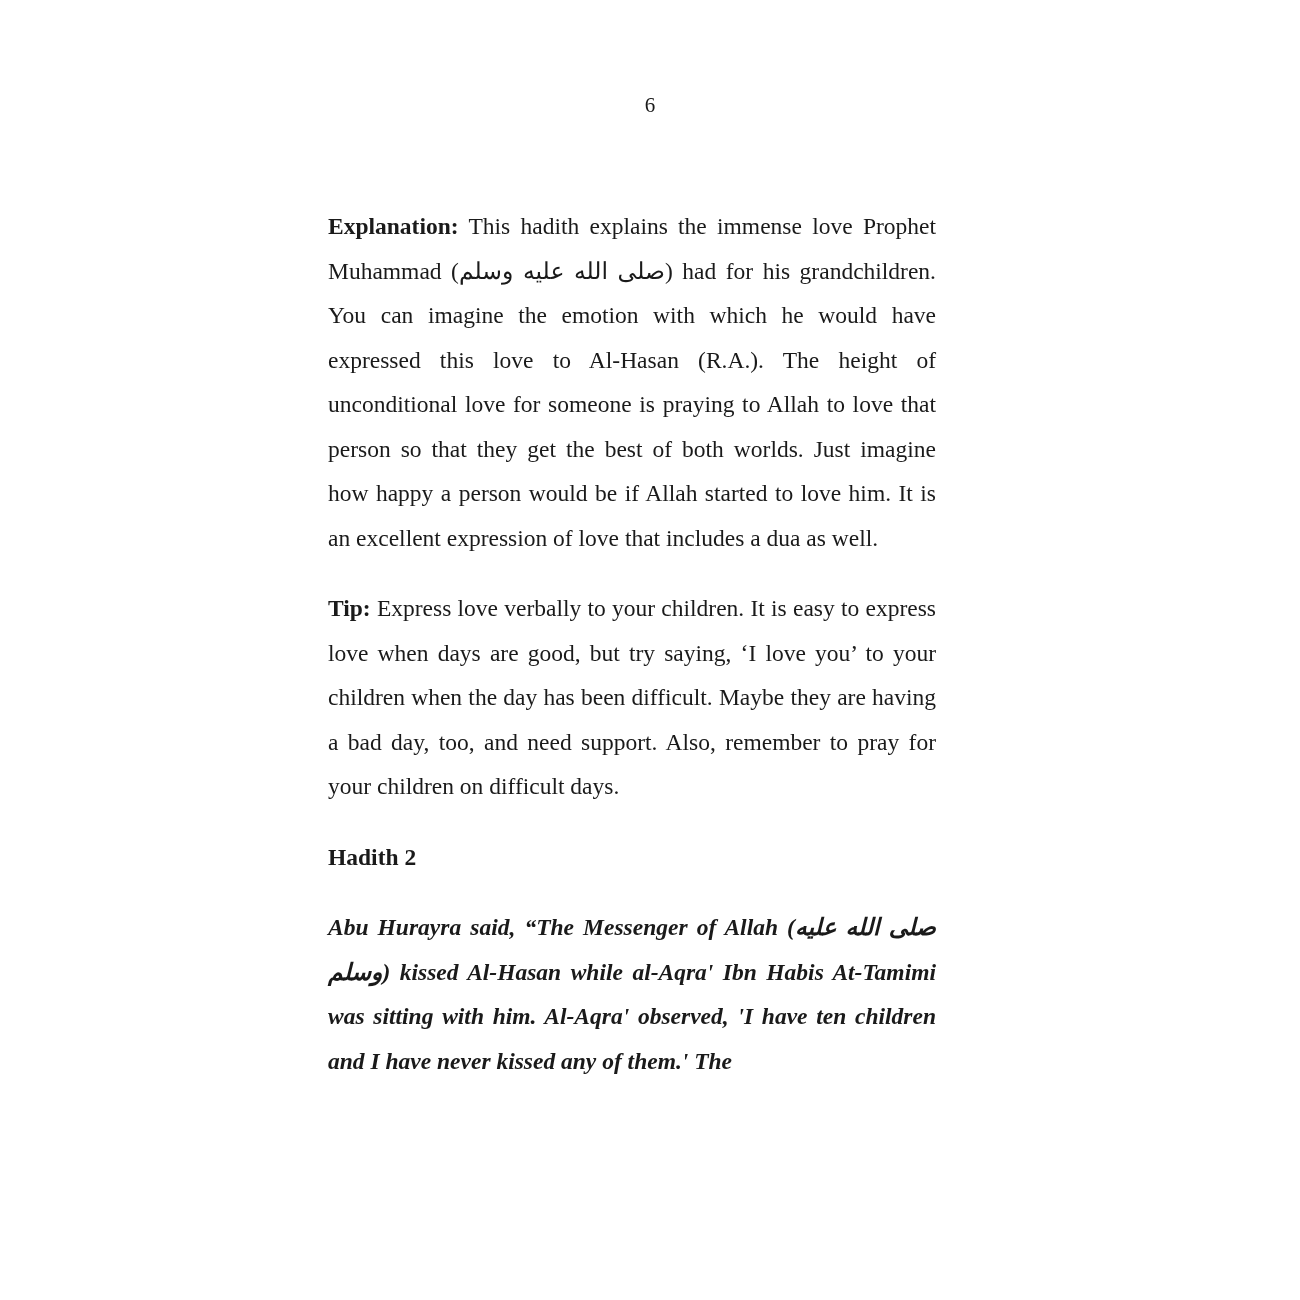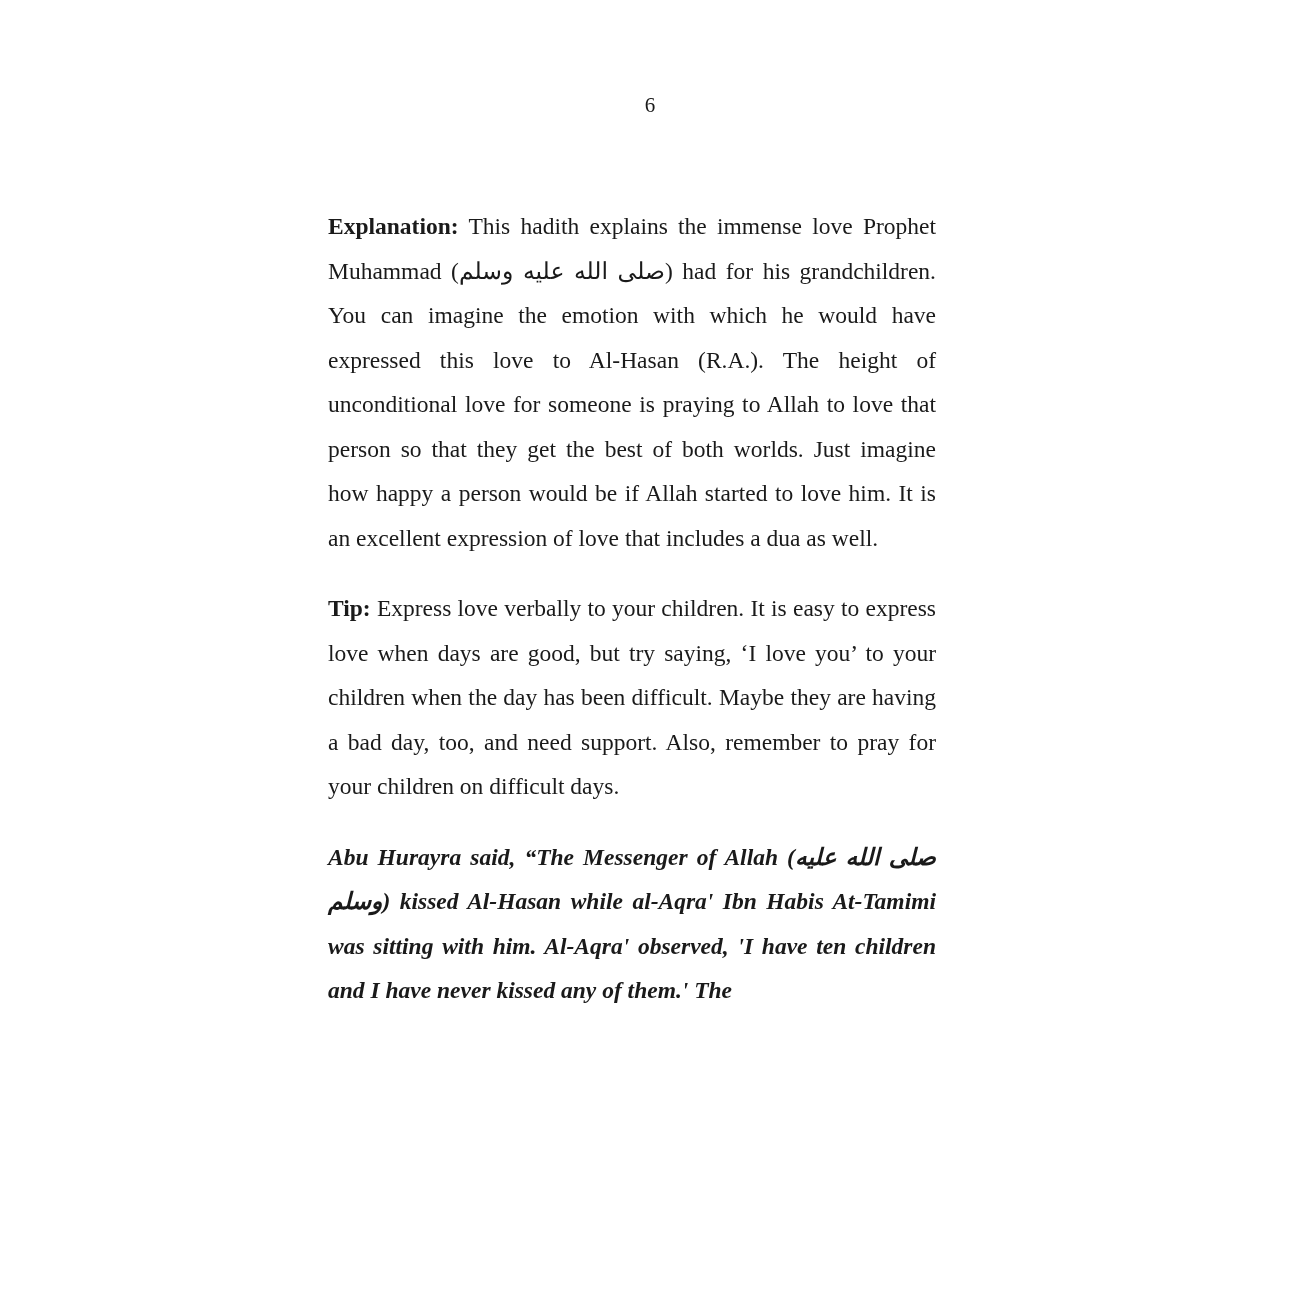--- a/index.html
+++ b/index.html
@@ -68,17 +68,18 @@
 <div class="page">
 
   <div class="page-number">6</div>
 
   <div class="content">
 
     <p class="para"><span class="lead">Explanation:</span><span> This hadith explains the immense love Prophet Muhammad (صلى الله عليه وسلم) had for his grandchildren. You can imagine the emotion with which he would have expressed this love to Al-Hasan (R.A.). The height of unconditional love for someone is praying to Allah to love that person so that they get the best of both worlds. Just imagine how happy a person would be if Allah started to love him. It is an excellent expression of love that includes a dua as well.</span></p>
 
     <p class="para"><span class="lead">Tip:</span><span> Express love verbally to your children. It is easy to express love when days are good, but try saying, ‘I love you’ to your children when the day has been difficult. Maybe they are having a bad day, too, and need support. Also, remember to pray for your children on difficult days.</span></p>
 
+    <p class="heading">Hadith 2</p>
 
     <p class="para hadith-text">Abu Hurayra said, “The Messenger of Allah (صلى الله عليه وسلم) kissed Al-Hasan while al-Aqra' Ibn Habis At-Tamimi was sitting with him. Al-Aqra' observed, 'I have ten children and I have never kissed any of them.' The</p>
 
   </div>
 </div>
 
 </body></html>

